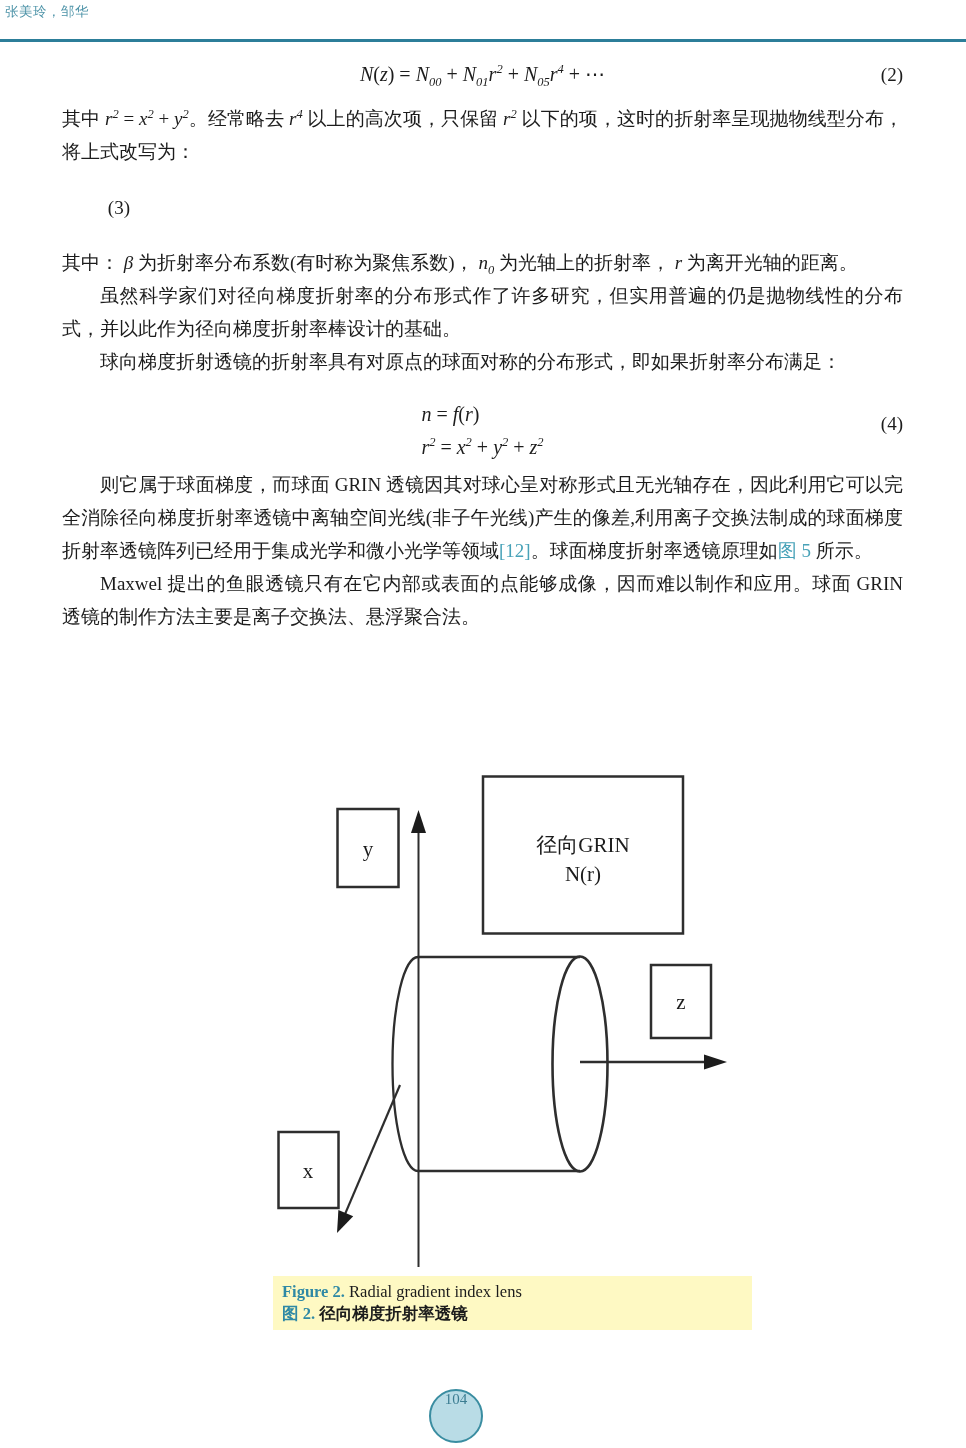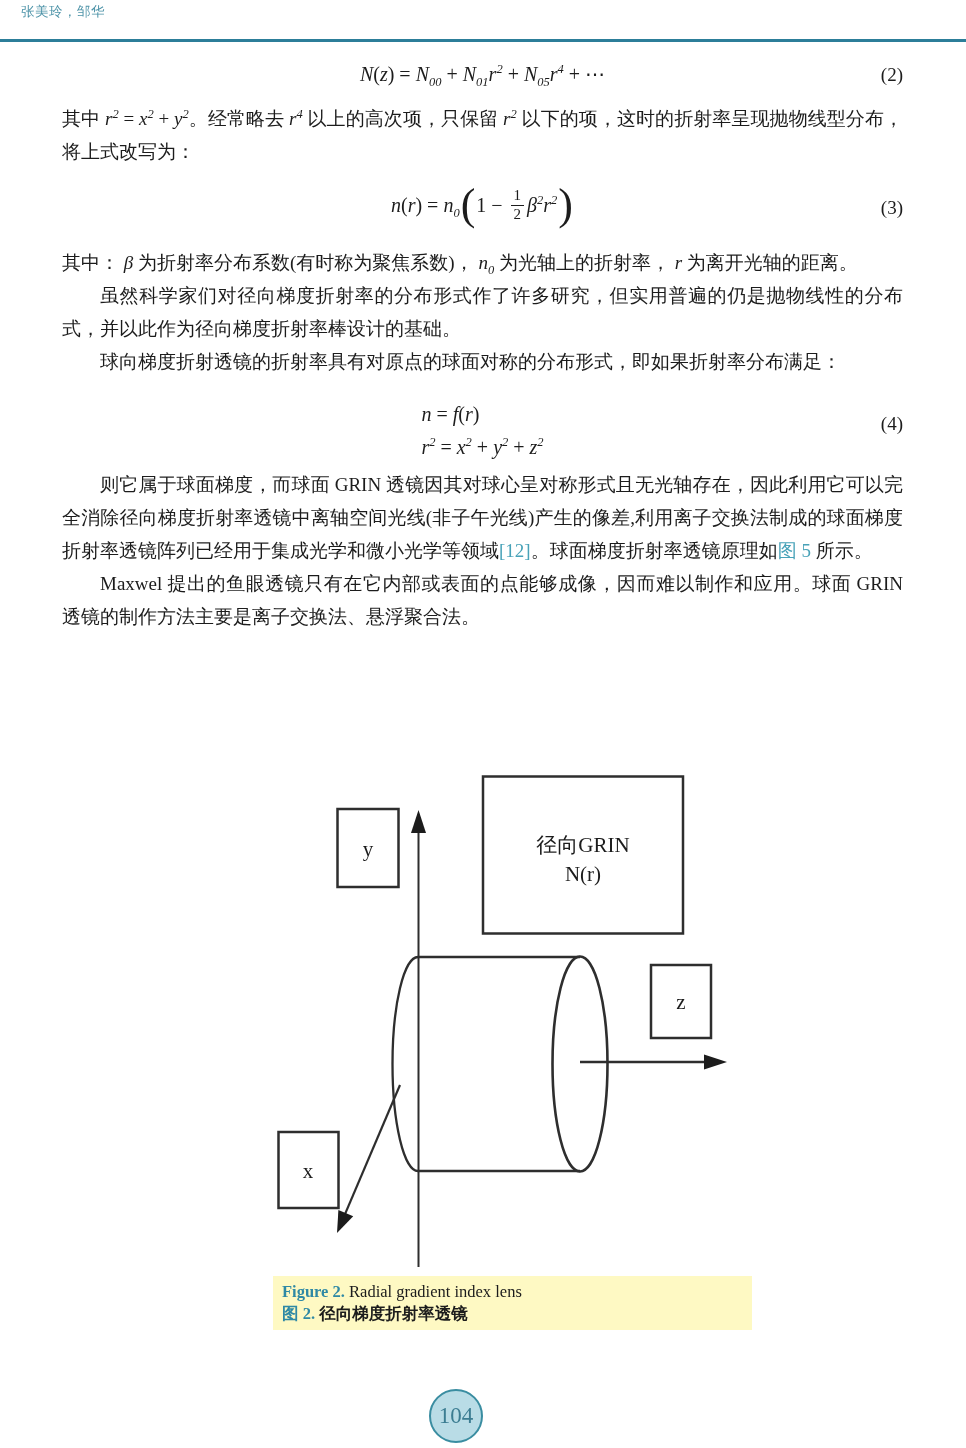--- a/index.html
+++ b/index.html
@@ -2,21 +2,21 @@
 <html><head>
 <meta charset="utf-8">
 <style>
   html,body{margin:0;padding:0;}
   body{
     width:966px;height:1448px;position:relative;overflow:hidden;
     background:#ffffff;color:#1c1c1c;
     font-family:"Liberation Serif","DejaVu Serif",serif;
   }
   .authors{
-    position:absolute;left:21px;top:3px;font-size:13.5px;color:#4d93a8;
+    position:absolute;left:5px;top:3px;font-size:13.5px;color:#4d93a8;
     letter-spacing:.5px;
   }
   .header-rule{
     position:absolute;left:0;top:39px;width:966px;height:2.5px;background:#2c7e99;
   }
   .content{
     position:absolute;left:62px;top:52px;width:841px;
     font-size:19px;line-height:33px;text-align:justify;
   }
   .para{margin:0;}
@@ -45,43 +45,42 @@
     position:absolute;left:273px;top:1276px;width:479px;background:#fef9c3;
     padding:5px 9px 6px 9px;box-sizing:border-box;font-size:16.5px;line-height:21.5px;
     text-align:left;
   }
   .cap-prefix{color:#2f89a5;font-weight:bold;}
   .cap-zh{font-weight:bold;}
   .cap-line{display:block;}
   .page-badge{
     position:absolute;left:429px;top:1389px;width:54px;height:54px;border-radius:50%;
     background:#b9dce6;border:2px solid #3a8da1;box-sizing:border-box;
-    display:flex;align-items:center;justify-content:center;
-    font-size:23px;color:#3c7d92;
+    display:flex;align-items:flex-start;justify-content:center;
+    font-size:15px;color:#3c7d92;
   }
 </style>
 </head>
 <body>
 
 <div class="authors">张美玲，邹华</div>
 <div class="header-rule"></div>
 
 <div class="content">
 
   <div class="eq-row eq2-row">
     <span class="eq-num" style="visibility:hidden">(2)</span>
     <span class="eq-center"><span class="it">N</span><span>(</span><span class="it">z</span><span>) = </span><span class="it">N</span><sub>00</sub><span> + </span><span class="it">N</span><sub>01</sub><span class="it">r</span><sup>2</sup><span> + </span><span class="it">N</span><sub>05</sub><span class="it">r</span><sup>4</sup><span> + ⋯</span></span>
     <span class="eq-num">(2)</span>
   </div>
 
   <p class="para"><span>其中 </span><span class="it">r</span><sup>2</sup><span> = </span><span class="it">x</span><sup>2</sup><span> + </span><span class="it">y</span><sup>2</sup><span>。经常略去 </span><span class="it">r</span><sup>4</sup><span> 以上的高次项，只保留 </span><span class="it">r</span><sup>2</sup><span> 以下的项，这时的折射率呈现抛物线型分布，将上式改写为：</span></p>
 
   <div class="eq-row eq3-row">
     <span class="eq-num" style="visibility:hidden">(3)</span>
-    <span class="eq-center"><span class="it">n</span><span>(</span><span class="it">r</span><span>) = </span><span class="it">n</span><sub>0</sub><span class="paren">(</span><span>1 − </span><span class="frac"><span class="num">1</span><span class="den">2</span></span><span class="it">β</span><sup>2</sup><span class="it">r</span><sup>2</sup><span class="paren">)</span></span>
     <span class="eq-num">(3)</span>
   </div>
 
   <p class="para"><span>其中： </span><span class="it">β</span><span> 为折射率分布系数(有时称为聚焦系数)， </span><span class="it">n</span><sub>0</sub><span> 为光轴上的折射率， </span><span class="it">r</span><span> 为离开光轴的距离。</span></p>
   <p class="para indent"><span>虽然科学家们对径向梯度折射率的分布形式作了许多研究，但实用普遍的仍是抛物线性的分布式，并以此作为径向梯度折射率棒设计的基础。</span></p>
 
 
   <p class="para indent"><span>球向梯度折射透镜的折射率具有对原点的球面对称的分布形式，即如果折射率分布满足：</span></p>
 
   <div class="eq-row eq4-row">

